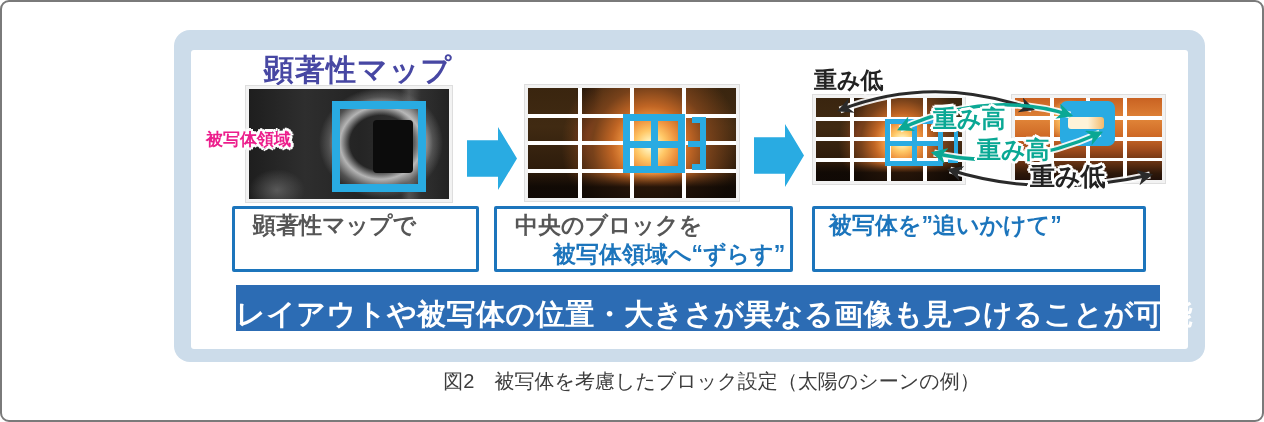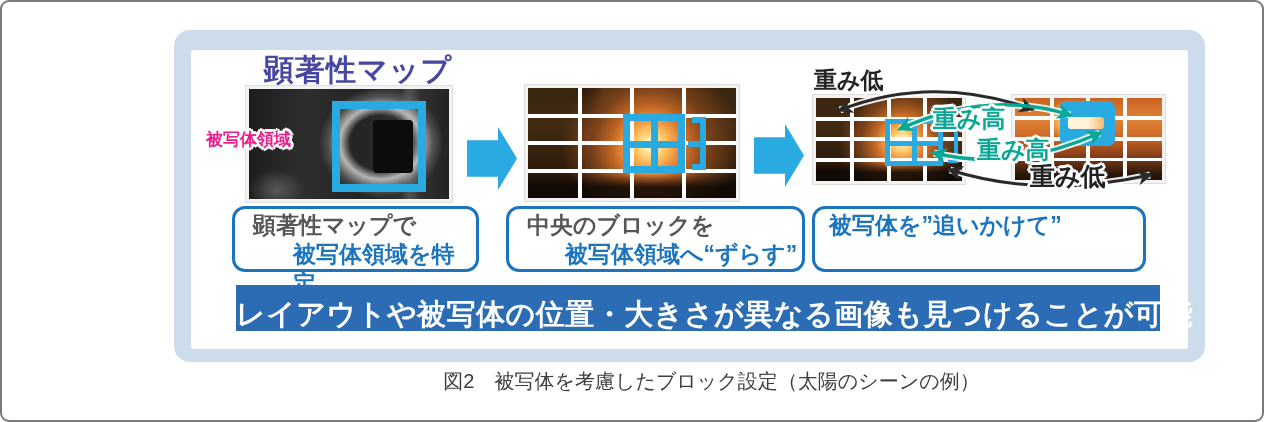--- a/index.html
+++ b/index.html
@@ -101,25 +101,25 @@
     position:absolute;width:50px;height:63px;background:#29abe2;
     clip-path:polygon(0 21%,62% 21%,62% 0,100% 50%,62% 100%,62% 79%,0 79%);
   }
   .fa-1{left:465px;top:125px;}
   .fa-2{left:752px;top:122px;}
   
   .curves{position:absolute;left:795px;top:55px;width:400px;height:145px;z-index:20;}
   
   .step-box{
     position:absolute;top:204px;height:66px;background:#fff;
-    border:3px solid #1c75bc;box-sizing:border-box;border-radius:13px;
+    border:3px solid #1c75bc;box-sizing:border-box;border-radius:2px;
     font-size:23px;font-weight:bold;line-height:29px;padding-top:2px;
   }
   .sb-1{left:230px;width:247px;}
-  .sb-2{left:504px;width:299px;}
+  .sb-2{left:492px;width:299px;}
   .sb-3{left:810px;width:334px;}
   .step-box .l-gray{color:#565656;}
   .step-box .l-blue{color:#1c75bc;}
   .sb-1 .row1{padding-left:18px;} .sb-1 .row2{padding-left:58px;}
   .sb-2 .row1{padding-left:18px;} .sb-2 .row2{padding-left:56px;}
   .sb-3 .row1{padding-left:14px;} .sb-3 .row2{padding-left:42px;}
   
   .banner{
     position:absolute;left:234px;top:283px;width:924px;height:46px;
     background:#2c6cb4;color:#fff;font-size:29px;font-weight:bold;
@@ -141,21 +141,20 @@
 
   <div class="saliency-title">顕著性マップ</div>
   <div class="photo sal-photo">
     <div class="sal-core"></div>
   </div>
   <div class="cyan-rect"></div>
   <div class="outlined subject-label">被写体領域</div>
 
   <div class="step-box sb-1">
     <div class="row1 l-gray">顕著性マップで</div>
-    <div class="row2 l-blue">被写体領域を特定</div>
   </div>
 
   <div class="flow-arrow fa-1"></div>
 
   <div class="photo sun-photo mid-photo">
     <div class="grid4"></div>
   </div>
   <div class="cyan-grid cg-mid"></div>
   <div class="cg-ext cg-ext-mid"></div>
 

